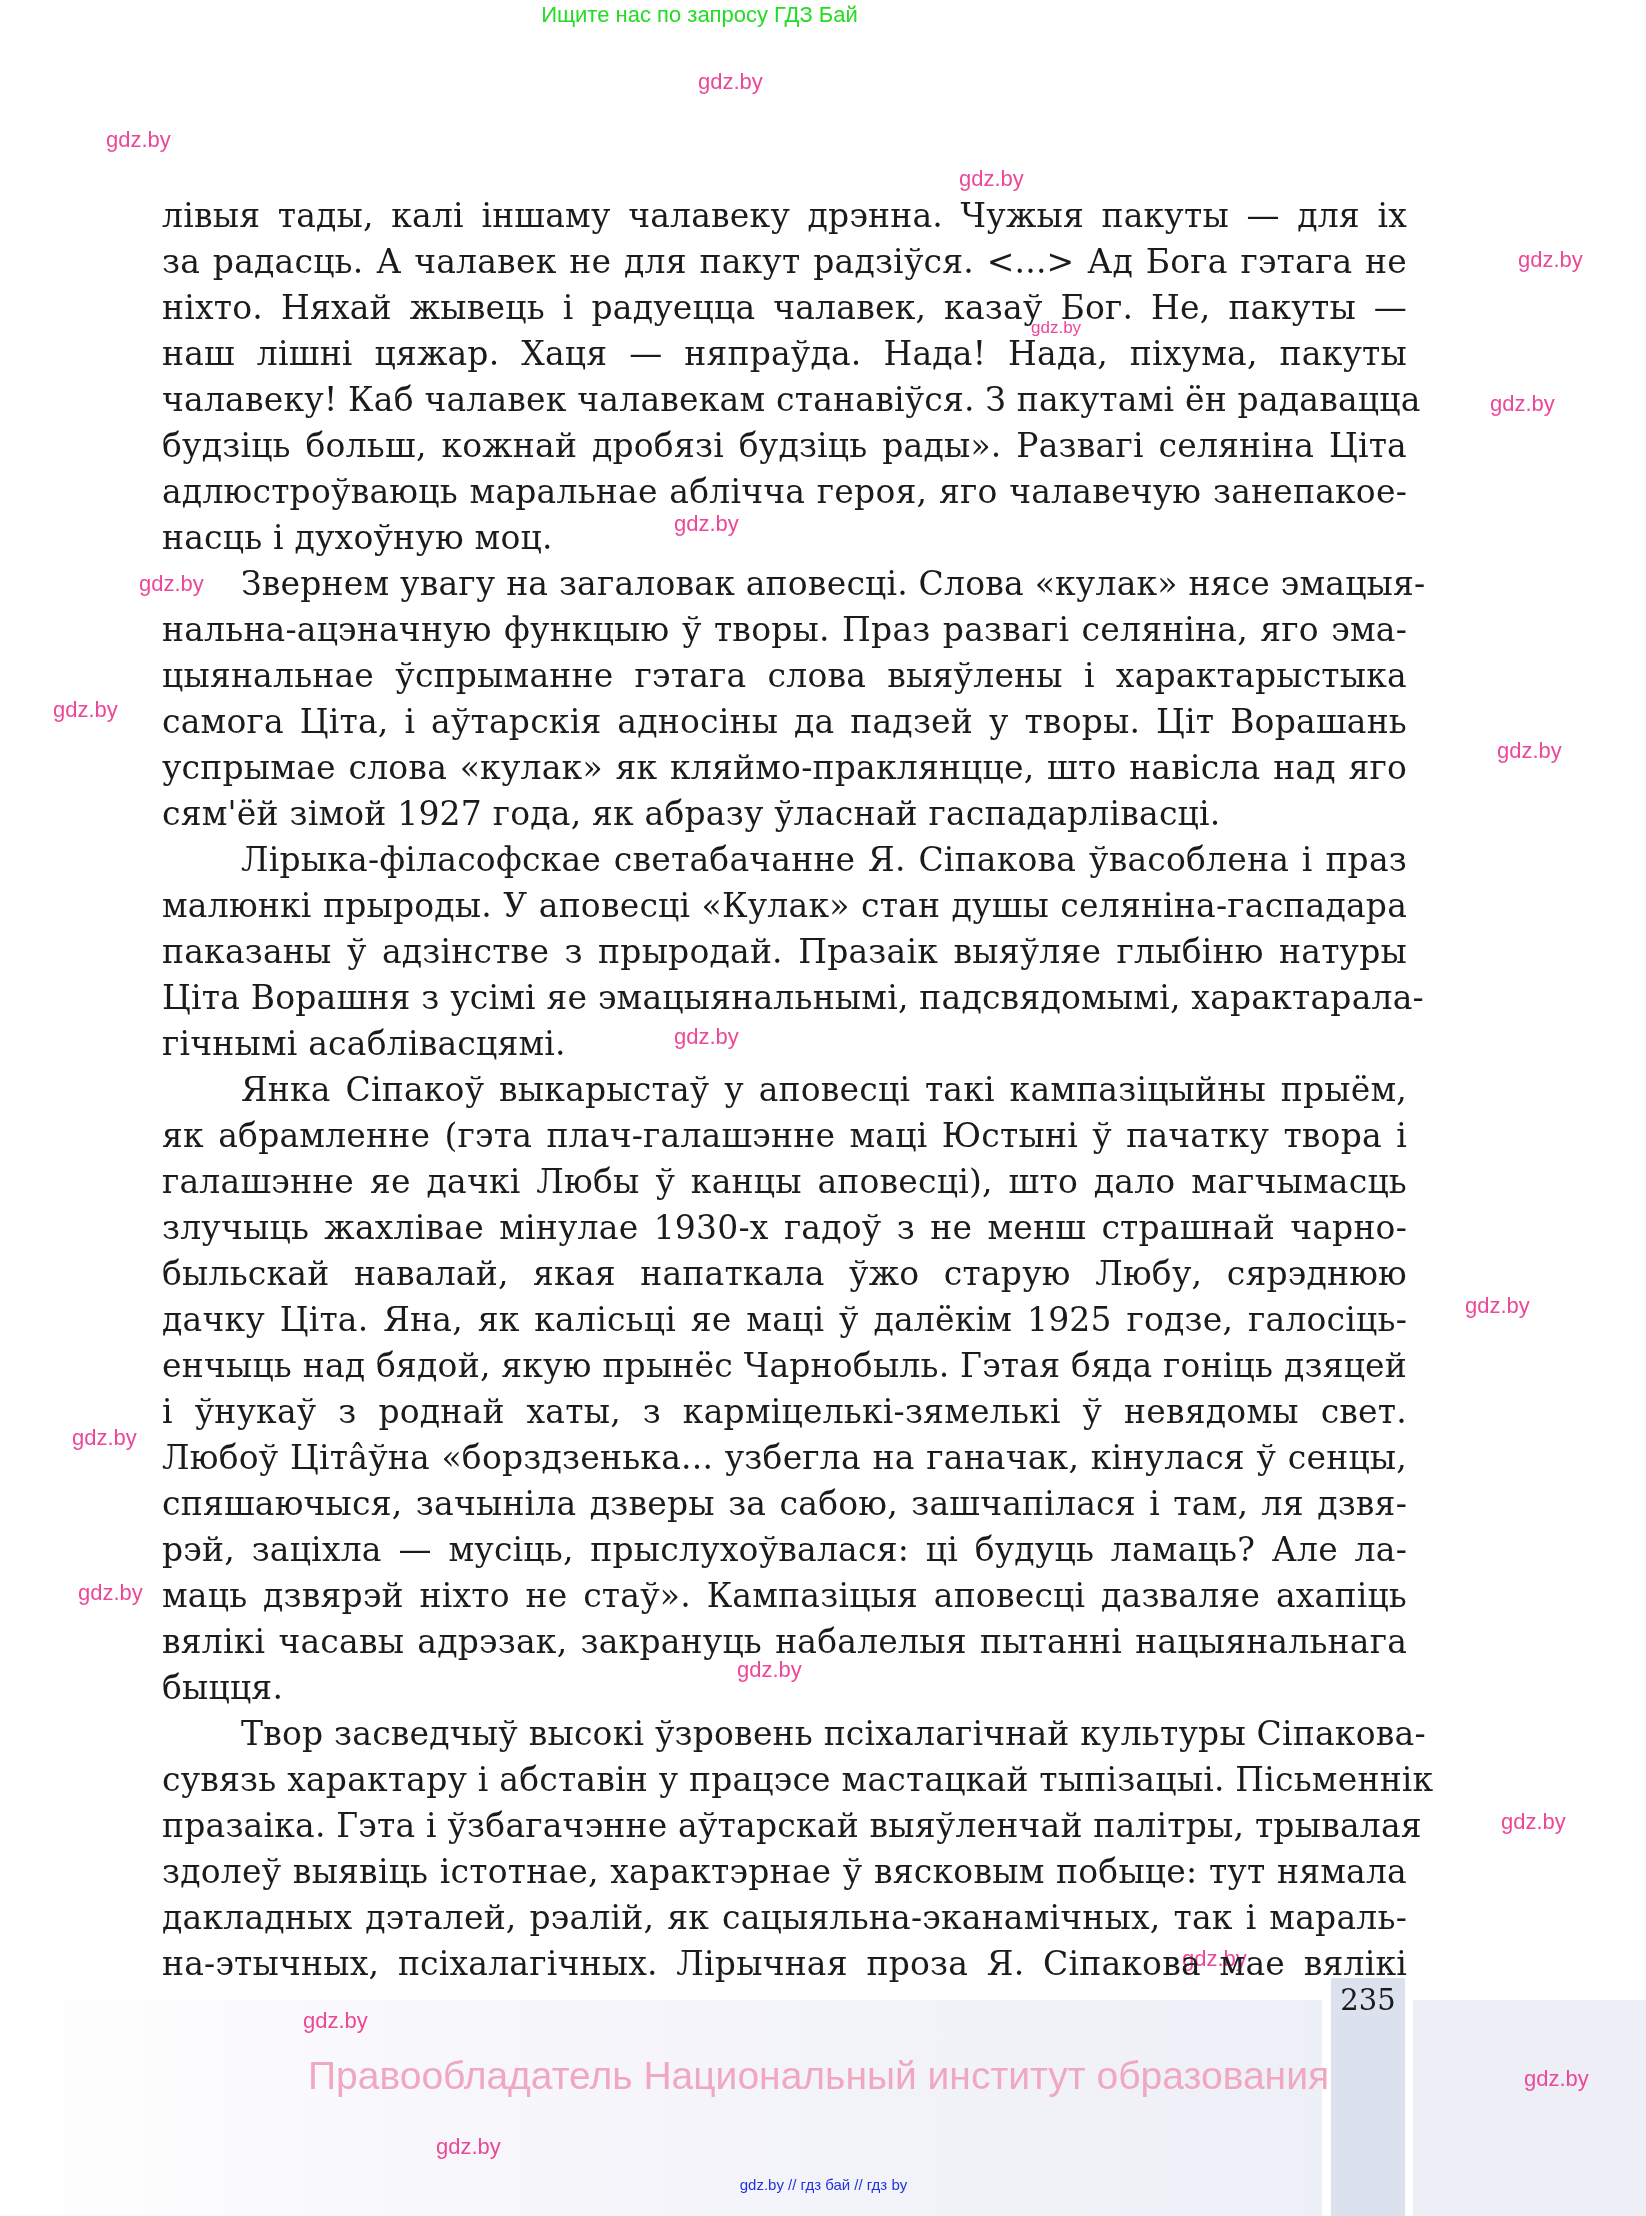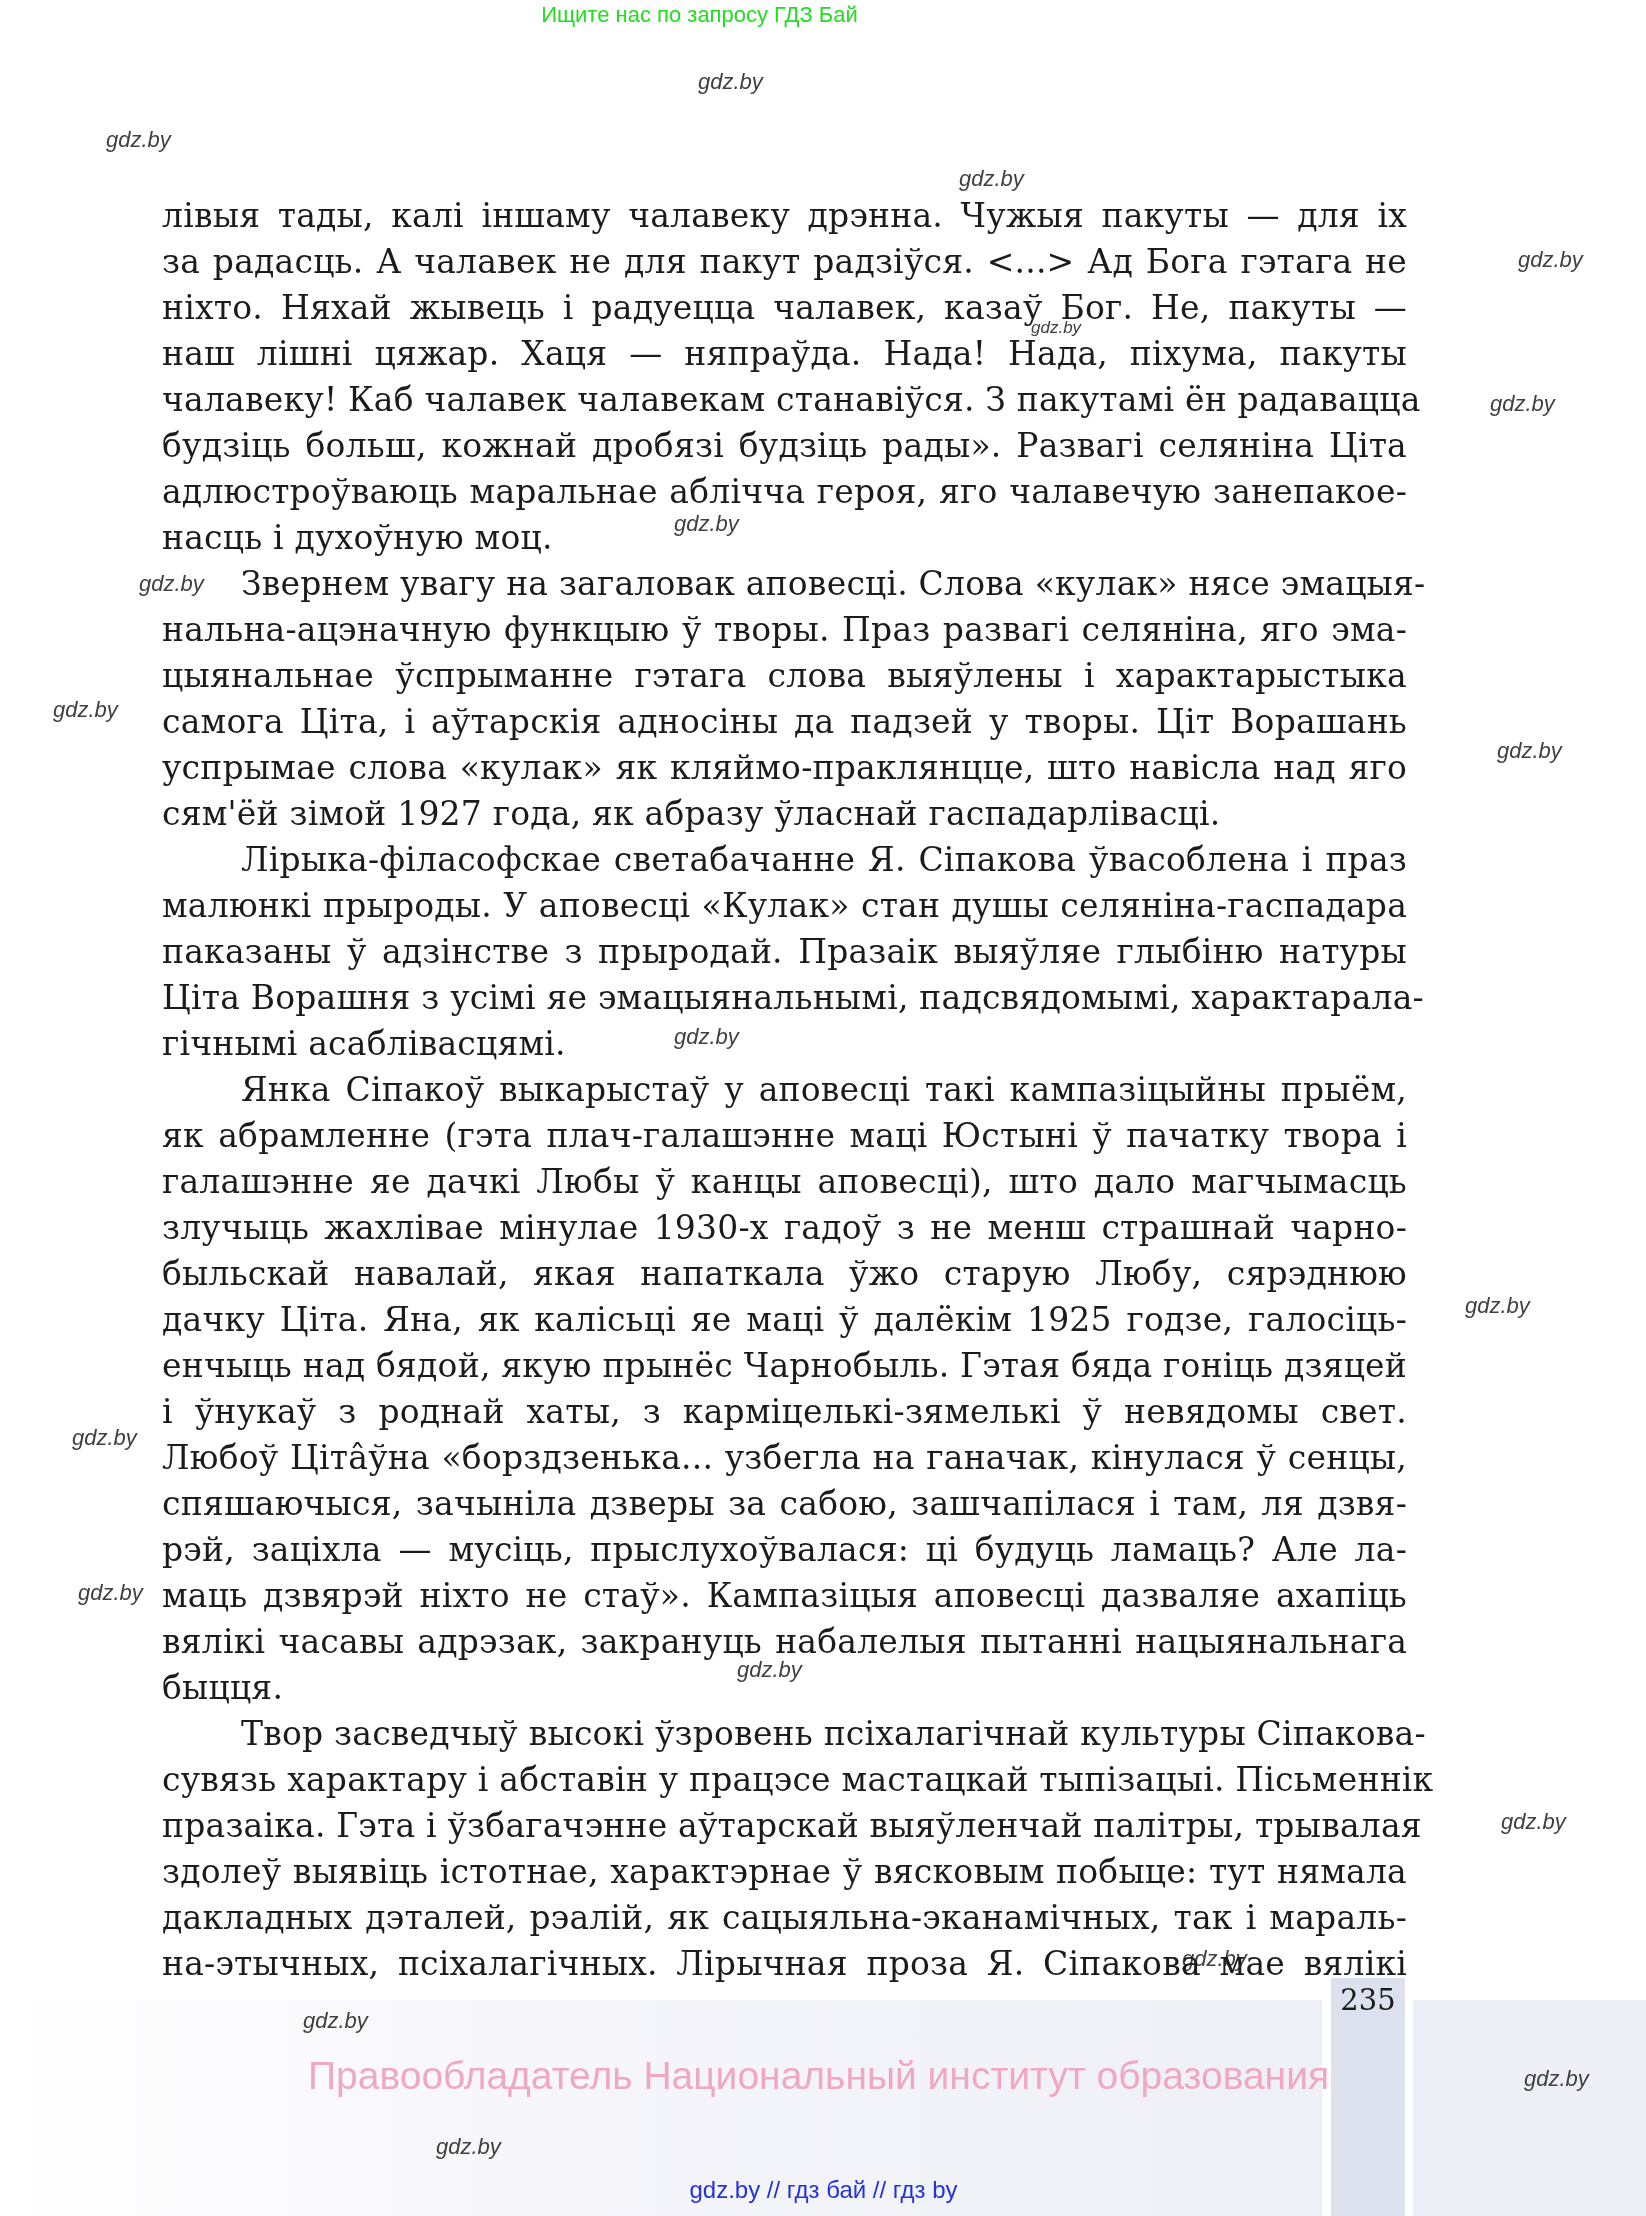--- a/index.html
+++ b/index.html
@@ -8,21 +8,21 @@
     background:#ffffff;
     font-family:"DejaVu Serif", serif;
     color:#1b1b1b;
   }
   .top-banner {
     position:absolute; top:1.6px; left:0; width:1399px; text-align:center;
     font-family:"Liberation Sans", sans-serif; font-size:22px; color:#22dd22;
   }
   .wm {
     position:absolute; font-family:"Liberation Sans", sans-serif;
-    color:#404040; font-size:22px; white-space:nowrap;font-style:italic;
+    color:#ec4899; font-size:22px; white-space:nowrap;
   }
   .wm.small { font-size:17px; }
   .body-text {
     position:absolute; left:162px; top:193px; width:1245px;
     font-size:33px; line-height:46px; letter-spacing:0.2px;
   }
   .line { display:block; white-space:nowrap; text-align:justify; text-align-last:justify; height:46px; overflow:visible; }
   .line.last { text-align-last:left; }
   .line.indent { padding-left:79px; }
   .footer-band {
@@ -41,21 +41,21 @@
     position:absolute; left:1331px; top:1983px; width:74px; text-align:center;
     font-family:"DejaVu Serif", serif; font-size:29px; color:#1a1a1a;
   }
   .rights {
     position:absolute; left:308px; top:2054px;
     font-family:"Liberation Sans", sans-serif; font-size:39px; color:#f0a8c0;
     white-space:nowrap;
   }
   .bottom-links {
     position:absolute; top:2176px; left:0; width:1647px; text-align:center;
-    font-family:"Liberation Sans", sans-serif; font-size:24px; color:#2233dd;
+    font-family:"Liberation Sans", sans-serif; font-size:15px; color:#2233dd;
   }
 </style>
 </head>
 <body>
 
 <div class="top-banner">Ищите нас по запросу ГДЗ Бай</div>
 
 <div class="wm" style="left:698px;top:69px;">gdz.by</div>
 <div class="wm" style="left:106px;top:127px;">gdz.by</div>
 <div class="wm" style="left:959px;top:166px;">gdz.by</div>

